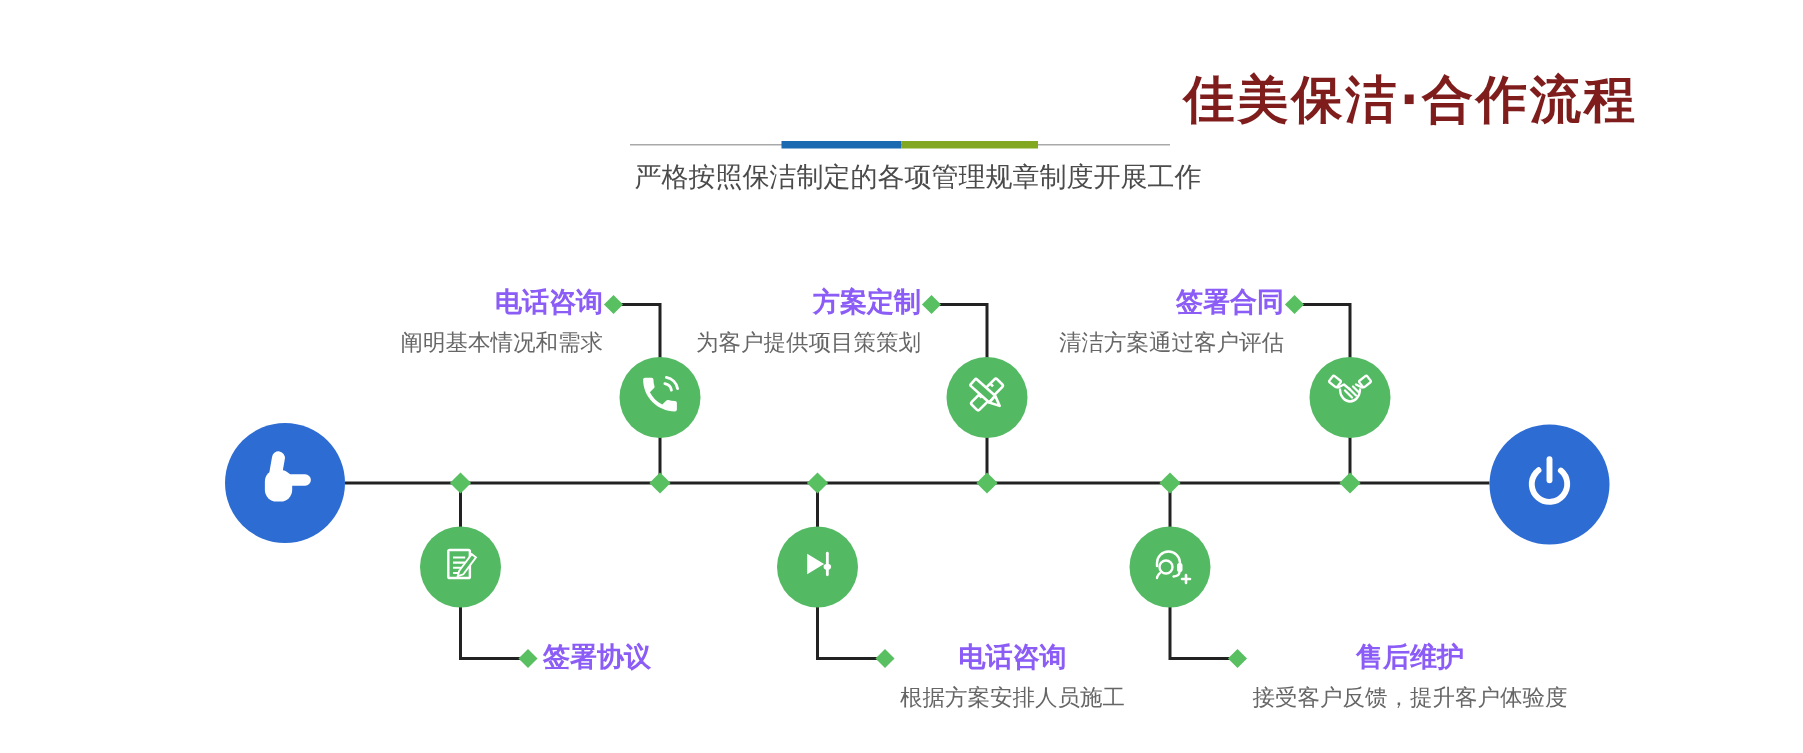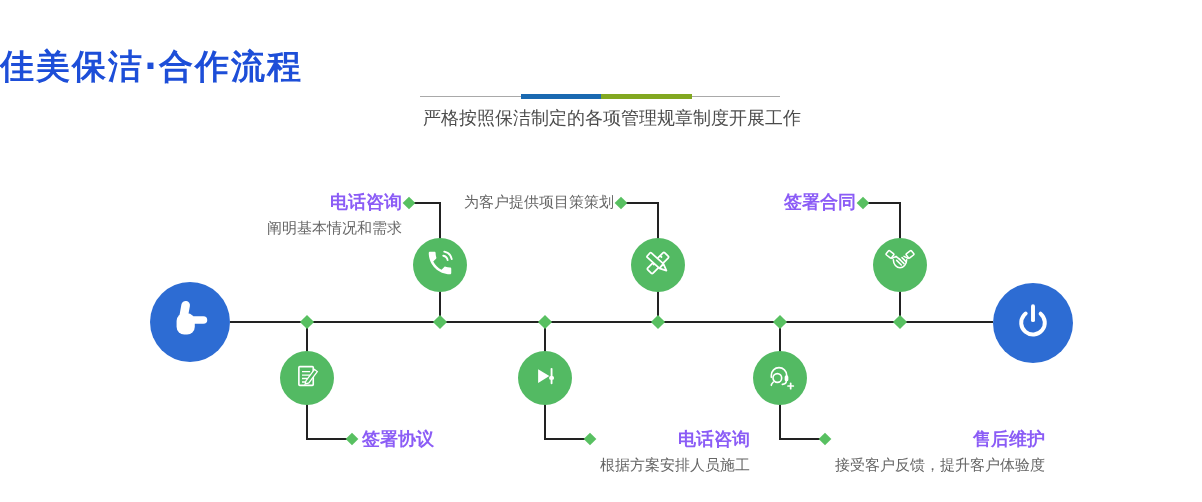--- a/index.html
+++ b/index.html
@@ -1,21 +1,21 @@
 <!DOCTYPE html>
 <html style="--blue: #2d6cd3; --green: #53ba63; --dgreen: #58c061; --divider-blue: #1a69b1; --divider-green: #82a821; --line: #222222;"><head>
 <meta charset="utf-8">
 <style>
   html,body { margin:0; padding:0; background:#ffffff; }
   body { font-family:"DejaVu Sans","Liberation Sans",sans-serif; }
   .canvas { position:relative; width:1202px; height:502px; background:#fff; overflow:hidden; }
 
   
-  .title { position:absolute; top:44px; left:0; width:1092px; text-align:left;
-           font-size:34px; font-weight:bold; color:#1d4ed8; letter-spacing:2px; }
+  .title { position:absolute; top:44px; left:0; width:1092px; text-align:right;
+           font-size:34px; font-weight:bold; color:#7f1d1d; letter-spacing:2px; }
   .divider-thin { position:absolute; top:96px; left:420px; width:360px; height:1px; background:#a9a9a9; }
   .divider-blue { position:absolute; top:94px; left:521px; width:80px; height:5px; background:var(--divider-blue); }
   .divider-green{ position:absolute; top:94px; left:601px; width:91px; height:5px; background:var(--divider-green); }
   .subtitle { position:absolute; top:106px; left:0; width:1202px; text-align:center;
               font-size:18px; color:#4b4b4b;padding-left:11px; }
 
   
   .hline { position:absolute; height:2px; background:var(--line); }
   .vline { position:absolute; width:2px; background:var(--line); }
 
@@ -28,21 +28,21 @@
   .bigc { position:absolute; width:80px; height:80px; border-radius:50%;
           background:var(--blue); display:flex; align-items:center; justify-content:center; }
   .stepc { position:absolute; width:54px; height:54px; border-radius:50%;
            background:var(--green); display:flex; align-items:center; justify-content:center; }
 
   
   .lbl { position:absolute; }
   .lbl .t { font-size:18px; font-weight:bold; color:#8b5cf6; line-height:26px; }
   .lbl .d { font-size:15px; color:#666; line-height:22px; margin-top:2px; }
   .lbl.right { text-align:right; }
-  .lbl.left  { text-align:right; }
+  .lbl.left  { text-align:center; }
 </style>
 </head>
 <body>
 
 <div class="canvas">
 
   <div class="title">佳美保洁·合作流程</div>
   <div class="divider-thin"></div>
   <div class="divider-blue"></div>
   <div class="divider-green"></div>
@@ -175,24 +175,26 @@
         </g>
       </svg>
     </span>
   </div>
 
   <div class="lbl right" style="right:800px;top:189px;">
     <div class="t">电话咨询</div>
     <div class="d">阐明基本情况和需求</div>
   </div>
   <div class="lbl right" style="right:588px;top:189px;">
+    <div class="t">方案定制</div>
     <div class="d">为客户提供项目策策划</div>
   </div>
   <div class="lbl right" style="right:346px;top:189px;">
     <div class="t">签署合同</div>
+    <div class="d">清洁方案通过客户评估</div>
   </div>
 
   <div class="lbl left" style="left:362px;top:426px;">
     <div class="t">签署协议</div>
   </div>
   <div class="lbl left" style="left:600px;top:426px;">
     <div class="t">电话咨询</div>
     <div class="d">根据方案安排人员施工</div>
   </div>
   <div class="lbl left" style="left:835px;top:426px;">

